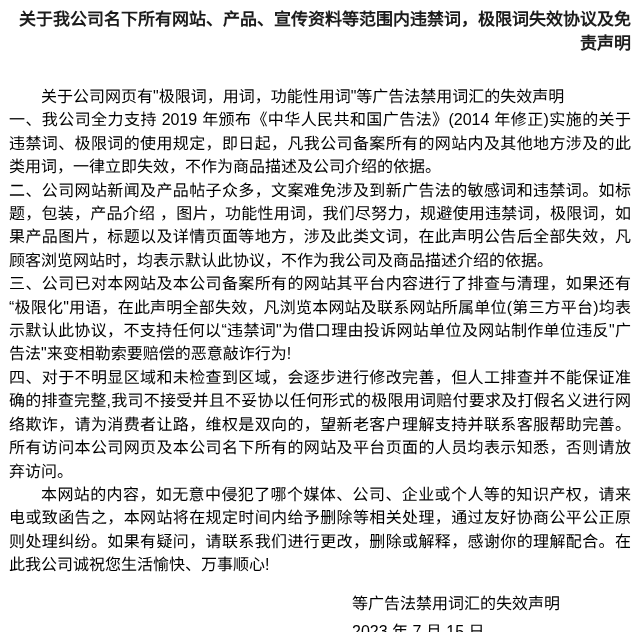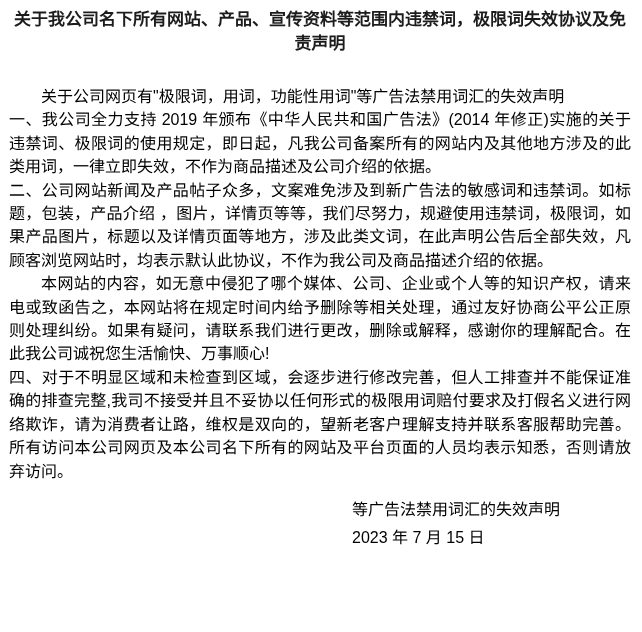--- a/index.html
+++ b/index.html
@@ -16,21 +16,21 @@
   }
   .doc {
     box-sizing: border-box;
     width: 642px;
     padding: 8px 11px 0 9px;
   }
   .doc-title {
     font-size: 17px;
     font-weight: bold;
     color: #1c1c1c;
-    text-align: center;
+    text-align: right;
     line-height: 24px;
     margin: 0 0 29px 0;
   }
   .doc-body {
     font-size: 16px;
     line-height: 23.4px;
     text-align: justify;
   }
   .para {
     margin: 0;
@@ -51,22 +51,23 @@
 </style>
 </head>
 <body>
 
 <div class="doc">
   <h1 class="doc-title">关于我公司名下所有网站、产品、宣传资料等范围内违禁词，极限词失效协议及免责声明</h1>
 
   <div class="doc-body">
       <p class="para indent">关于公司网页有"极限词，用词，功能性用词"等广告法禁用词汇的失效声明</p>
       <p class="para">一、我公司全力支持 2019 年颁布《中华人民共和国广告法》(2014 年修正)实施的关于违禁词、极限词的使用规定，即日起，凡我公司备案所有的网站内及其他地方涉及的此类用词，一律立即失效，不作为商品描述及公司介绍的依据。</p>
-      <p class="para">二、公司网站新闻及产品帖子众多，文案难免涉及到新广告法的敏感词和违禁词。如标题，包装，产品介绍 ，图片，详情页等等，我们尽努力，规避使用违禁词，极限词，如果产品图片，标题以及详情页面等地方，涉及此类文词，在此声明公告后全部失效，凡顾客浏览网站时，均表示默认此协议，不作为我公司及商品描述介绍的依据。</p>
+      <p class="para">二、公司网站新闻及产品帖子众多，文案难免涉及到新广告法的敏感词和违禁词。如标题，包装，产品介绍 ，图片，功能性用词，我们尽努力，规避使用违禁词，极限词，如果产品图片，标题以及详情页面等地方，涉及此类文词，在此声明公告后全部失效，凡顾客浏览网站时，均表示默认此协议，不作为我公司及商品描述介绍的依据。</p>
+      <p class="para">三、公司已对本网站及本公司备案所有的网站其平台内容进行了排查与清理，如果还有“极限化"用语，在此声明全部失效，凡浏览本网站及联系网站所属单位(第三方平台)均表示默认此协议，不支持任何以“违禁词"为借口理由投诉网站单位及网站制作单位违反"广告法"来变相勒索要赔偿的恶意敲诈行为!</p>
+      <p class="para">四、对于不明显区域和未检查到区域，会逐步进行修改完善，但人工排查并不能保证准确的排查完整,我司不接受并且不妥协以任何形式的极限用词赔付要求及打假名义进行网络欺诈，请为消费者让路，维权是双向的，望新老客户理解支持并联系客服帮助完善。所有访问本公司网页及本公司名下所有的网站及平台页面的人员均表示知悉，否则请放弃访问。</p>
       <p class="para indent">本网站的内容，如无意中侵犯了哪个媒体、公司、企业或个人等的知识产权，请来电或致函告之，本网站将在规定时间内给予删除等相关处理，通过友好协商公平公正原则处理纠纷。如果有疑问，请联系我们进行更改，删除或解释，感谢你的理解配合。在此我公司诚祝您生活愉快、万事顺心!</p>
-      <p class="para">四、对于不明显区域和未检查到区域，会逐步进行修改完善，但人工排查并不能保证准确的排查完整,我司不接受并且不妥协以任何形式的极限用词赔付要求及打假名义进行网络欺诈，请为消费者让路，维权是双向的，望新老客户理解支持并联系客服帮助完善。所有访问本公司网页及本公司名下所有的网站及平台页面的人员均表示知悉，否则请放弃访问。</p>
     </div>
 
   <div class="signature-block">
     <p class="signature-line">等广告法禁用词汇的失效声明</p>
     <p class="signature-line">2023 年 7 月 15 日</p>
   </div>
 </div>
 
 </body></html>

